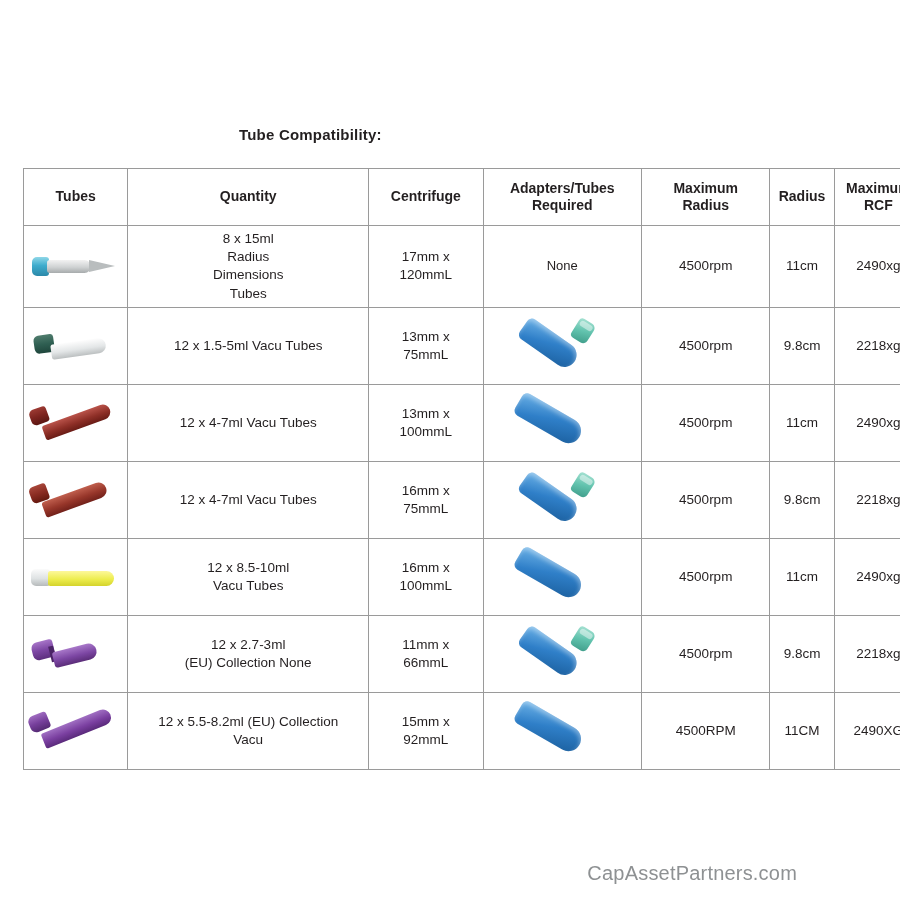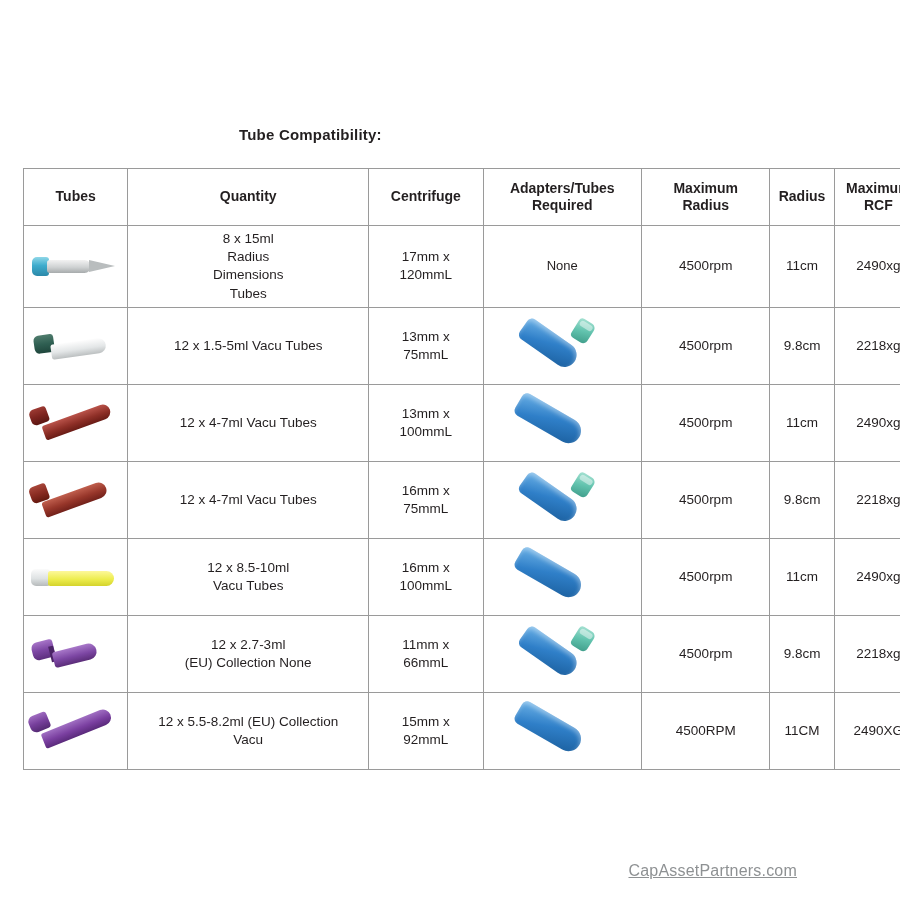--- a/index.html
+++ b/index.html
@@ -227,24 +227,23 @@
     width: 14px; height: 6px;
     background: rgba(255,255,255,0.45);
     border-radius: 3px;
   }
   .none-text { font-size: 13px; }
 
   .watermark {
     position: absolute;
     right: 16px;
     top: 862px;
-    font-size: 16px;
+    font-size: 20px;
     color: #8e9193;
     letter-spacing: 0.2px;
-    text-decoration: underline;
   }
 </style>
 </head>
 <body>
 
 <div class="page">
 
   <div class="title">Tube Compatibility:</div>
 
   <table class="compat">

